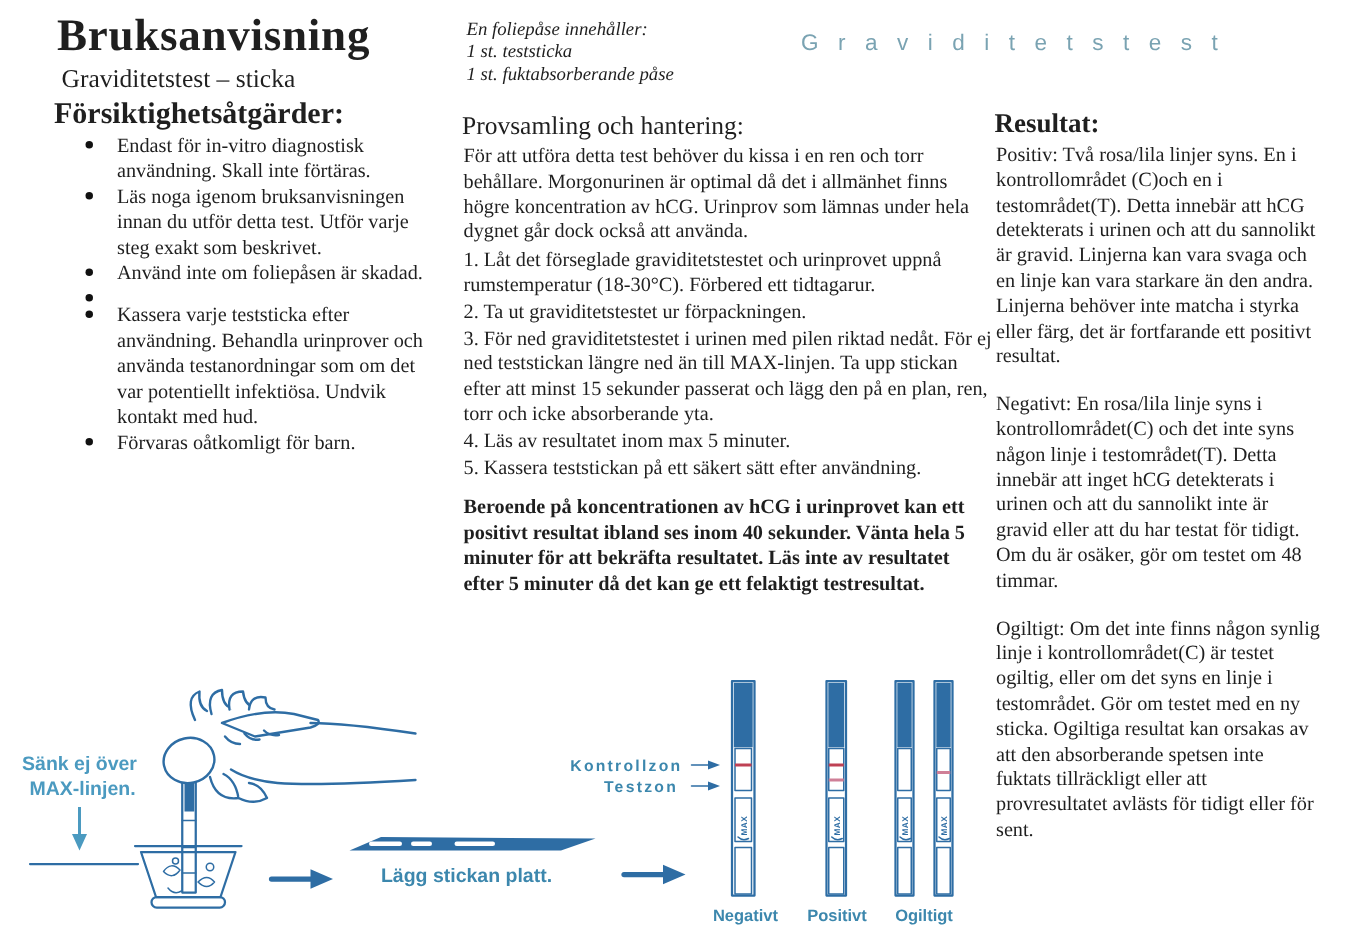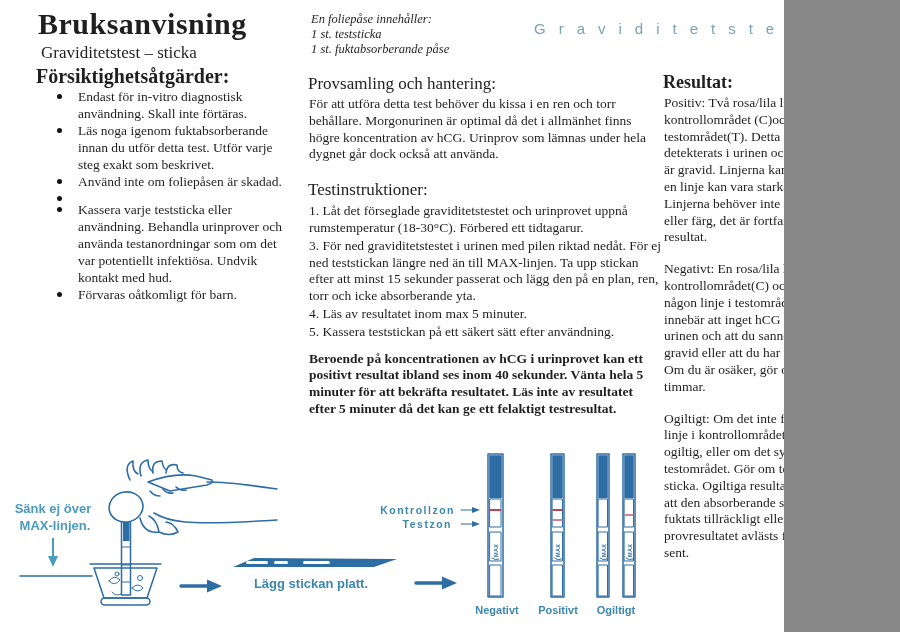--- a/index.html
+++ b/index.html
@@ -6,21 +6,21 @@
     --illus:#2e6da4;
     --dipblue:#4b9ac0;
     --labelblue:#3c87ad;
     --ctrlred:#bf4154;
     --testpink:#cf7f97;
     --brand:#7aa3b2;
     --ink:#1f1f1f;
   }
   html,body{margin:0;padding:0;background:#888;}
   .page{
-    position:relative;width:784px;height:632px;background:#ffffff;
+    position:relative;width:900px;height:632px;background:#ffffff;
     font-family:"Liberation Serif", serif;color:var(--ink);overflow:hidden;
   }
   
   .title-block{position:absolute;left:38px;top:6px;}
   .title{font-size:30px;font-weight:bold;letter-spacing:.5px;line-height:36px;}
   .subtitle{font-size:17px;margin-left:3px;line-height:21px;}
   .pouch-note{position:absolute;left:311px;top:12px;font-style:italic;font-size:12.5px;line-height:15px;}
   .brand{
     position:absolute;left:534px;top:20px;
     font-family:"Liberation Sans", sans-serif;font-size:15px;letter-spacing:13px;
@@ -80,46 +80,46 @@
   <div class="brand">Graviditetstest</div>
 
   <section class="col col-left">
     <h2>Försiktighetsåtgärder:</h2>
     <div class="bullet">
       <span class="dot"></span>
       <span>Endast för in-vitro diagnostisk användning. Skall inte förtäras.</span>
     </div>
     <div class="bullet">
       <span class="dot"></span>
-      <span>Läs noga igenom fuktabsorberande innan du utför detta test. Utför varje steg exakt som beskrivet.</span>
+      <span>Läs noga igenom bruksanvisningen innan du utför detta test. Utför varje steg exakt som beskrivet.</span>
     </div>
     <div class="bullet">
       <span class="dot"></span>
       <span>Använd inte om foliepåsen är skadad.</span>
     </div>
     <div class="bullet">
       <span class="dot"></span>
     </div>
     <div class="bullet">
       <span class="dot"></span>
-      <span>Kassera varje teststicka eller användning. Behandla urinprover och använda testanordningar som om det var potentiellt infektiösa. Undvik kontakt med hud.</span>
+      <span>Kassera varje teststicka efter användning. Behandla urinprover och använda testanordningar som om det var potentiellt infektiösa. Undvik kontakt med hud.</span>
     </div>
     <div class="bullet">
       <span class="dot"></span>
       <span>Förvaras oåtkomligt för barn.</span>
     </div>
   </section>
 
   <section class="col col-mid">
     <h2 class="light">Provsamling och hantering:</h2>
     <p class="mt-sampling">För att utföra detta test behöver du kissa i en ren och torr behållare.  Morgonurinen är optimal då det i allmänhet finns högre koncentration av hCG. Urinprov som lämnas under hela dygnet går dock också att använda.</p>
 
-    <h2 class="light mt-instr">Testinstruktioner:</h2>
     <div class="steps">
       <p>1. Låt det förseglade graviditetstestet och urinprovet uppnå rumstemperatur (18-30°C). Förbered ett tidtagarur.</p>
+      <p>2. Ta ut graviditetstestet ur förpackningen.</p>
       <p>3. För ned graviditetstestet i urinen med pilen riktad nedåt. För ej ned teststickan längre ned än till MAX-linjen. Ta upp stickan efter att minst 15 sekunder passerat och lägg den på en plan, ren, torr och icke absorberande yta.</p>
       <p>4. Läs av resultatet inom max 5 minuter.</p>
       <p>5. Kassera teststickan på ett säkert sätt efter användning.</p>
     </div>
     <p class="warning">Beroende på koncentrationen av hCG i urinprovet kan ett positivt resultat ibland ses inom 40 sekunder. Vänta hela 5 minuter för att bekräfta resultatet. Läs inte av resultatet efter 5 minuter då det kan ge ett felaktigt testresultat.</p>
   </section>
 
   <section class="col col-right">
     <h2 style="font-size:18px;">Resultat:</h2>
     <p class="res">Positiv: Två rosa/lila linjer syns. En i kontrollområdet (C)och en i testområdet(T).  Detta innebär att hCG detekterats i urinen och att du sannolikt är gravid. Linjerna kan vara svaga och en linje kan vara starkare än den andra. Linjerna behöver inte matcha i styrka eller färg, det är fortfarande ett positivt resultat.</p>

